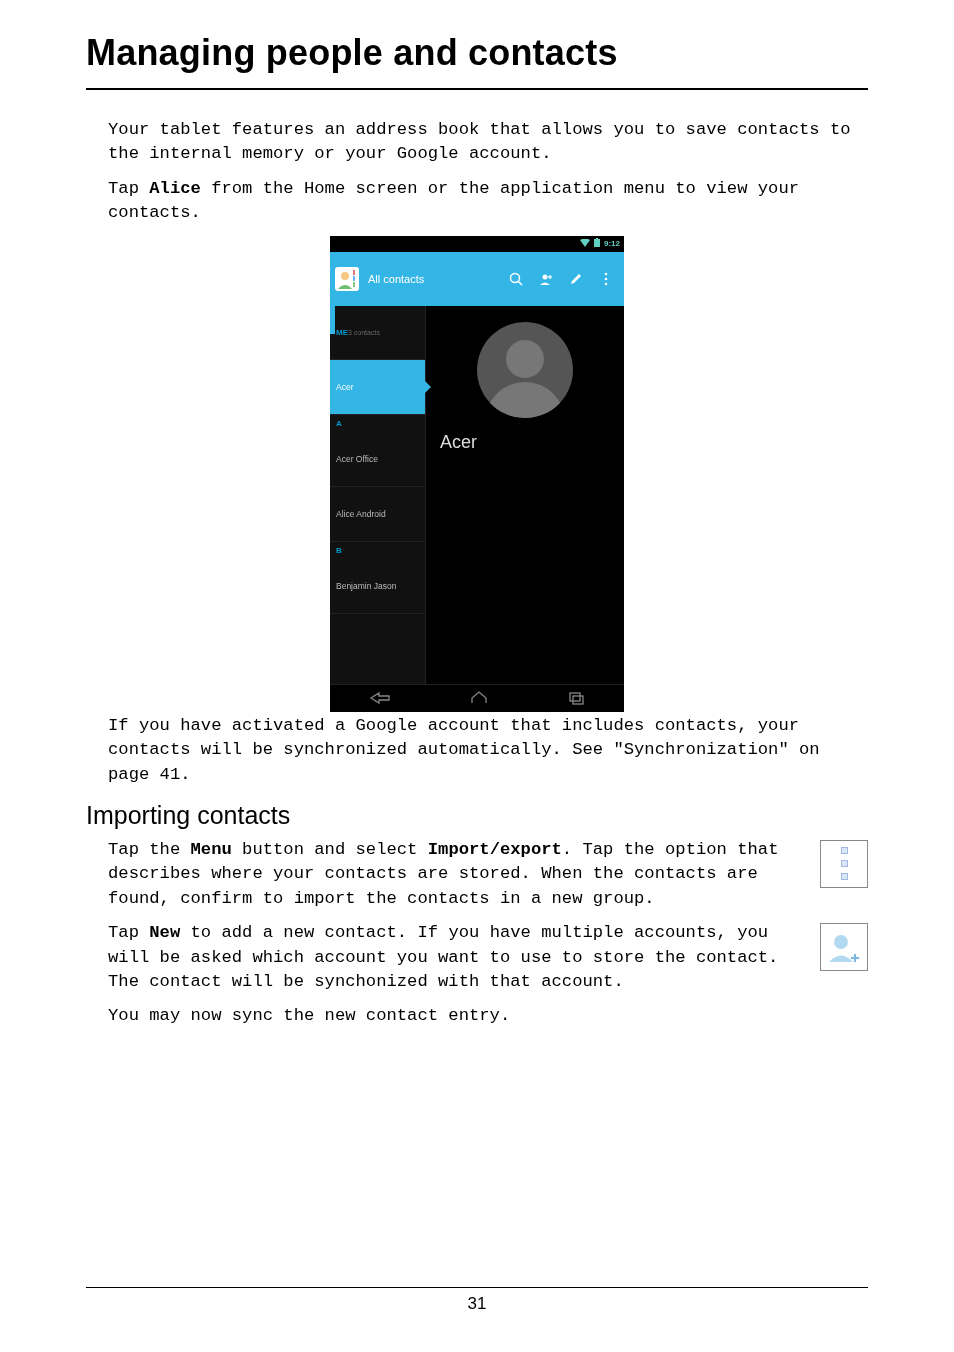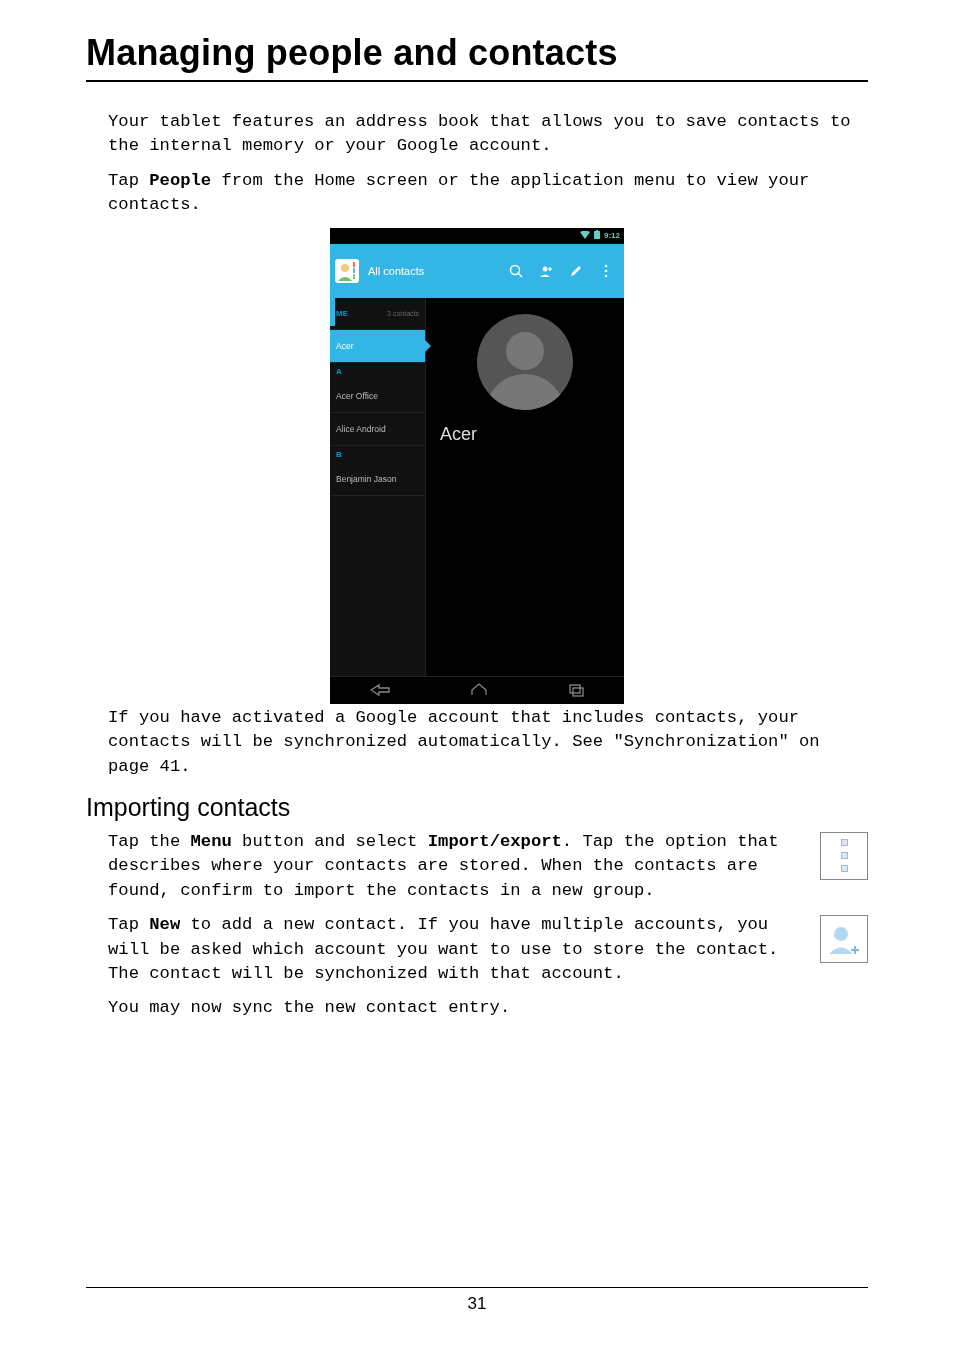--- a/index.html
+++ b/index.html
@@ -1,18 +1,18 @@
 <!DOCTYPE html>
 <html><head>
 <meta charset="utf-8">
 <style>
   * { box-sizing: border-box; margin: 0; padding: 0; }
   html, body { width: 954px; height: 1352px; background: #fff; font-family: Arial, Helvetica, sans-serif; color: #000; }
   .page { width: 954px; height: 1352px; padding: 30px 86px 30px 86px; position: relative; }
-  .title { font-size: 36px; font-weight: bold; margin-top: 2px; margin-bottom: 6px; letter-spacing: 0.2px; }
+  .title { font-size: 36px; font-weight: bold; margin-top: 2px; margin-bottom: 14px; letter-spacing: 0.2px; }
   .title-rule { border: none; border-top: 2px solid #000; margin-bottom: 28px; }
   .indent { margin-left: 22px; }
   .para { font-size: 17.2px; line-height: 1.42; margin-bottom: 10px; font-family: Liberation Mono, monospace; }
   .subheading { font-size: 25px; margin: 14px 0 8px 0; font-weight: normal; }
   .bold { font-weight: bold; }
   .section-with-icon { display: flex; align-items: flex-start; gap: 8px; }
   .section-with-icon .text { flex: 1; }
   .icon-box { width: 48px; height: 48px; border: 1px solid #888; flex-shrink: 0; display: flex; align-items: center; justify-content: center; margin-top: 2px; }
   .icon-menu { display: flex; flex-direction: column; gap: 6px; }
   .icon-menu .sq { width: 7px; height: 7px; background: #d9e6f7; border: 1px solid #9fb9e0; }
@@ -24,21 +24,21 @@
   .status-bar { height: 16px; background: #000; color: #8ae0d8; font-size: 8px; display: flex; justify-content: flex-end; align-items: center; padding: 0 4px; gap: 4px; font-weight: bold; }
   .status-bar span { color: #60cfc4; }
   .header-bar { height: 54px; background: #33b5e5; display: flex; align-items: center; }
   .header-icon { width: 34px; height: 38px; display: flex; align-items: center; justify-content: center; }
   .header-icon svg { display: block; }
   .header-title { color: #fff; font-size: 11px; flex: 1; padding-left: 4px; }
   .header-actions { display: flex; gap: 14px; padding-right: 10px; }
   .header-actions .act { width: 16px; height: 16px; display: flex; align-items: center; justify-content: center; }
   .content { display: flex; height: 378px; background: #000; }
   .sidebar { width: 96px; background: #111; border-right: 1px solid #222; }
-  .sb-row { padding: 11px 6px; font-size: 8.5px; color: #bbb; border-bottom: 1px solid #222; display: flex; justify-content: space-between; align-items: center; }
+  .sb-row { padding: 22px 6px; font-size: 8.5px; color: #bbb; border-bottom: 1px solid #222; display: flex; justify-content: flex-start; align-items: center; }
   .sb-header { color: #0099cc; font-weight: bold; font-size: 8px; }
   .sb-highlight { background: #33b5e5; color: #fff; position: relative; }
   .sb-highlight::after { content: ""; position: absolute; right: -6px; top: 50%; transform: translateY(-50%); width: 0; height: 0; border-top: 6px solid transparent; border-bottom: 6px solid transparent; border-left: 6px solid #33b5e5; }
   .sb-letter { color: #0099cc; font-size: 8px; font-weight: bold; padding: 4px 6px; }
   .detail { flex: 1; display: flex; flex-direction: column; align-items: center; padding-top: 16px; }
   .avatar { width: 96px; height: 96px; border-radius: 50%; background: #555; position: relative; overflow: hidden; }
   .avatar .head { width: 38px; height: 38px; background: #777; border-radius: 50%; position: absolute; top: 18px; left: 29px; }
   .avatar .body { width: 80px; height: 50px; background: #777; border-radius: 40px 40px 0 0; position: absolute; top: 60px; left: 8px; }
   .detail-name { color: #ddd; font-size: 18px; margin-top: 14px; align-self: flex-start; padding-left: 14px; }
   .nav-bar { height: 28px; background: #000; display: flex; justify-content: space-around; align-items: center; border-top: 1px solid #222; }
@@ -53,21 +53,21 @@
 </head>
 <body>
 
 <div class="page">
   <h1 class="title">Managing people and contacts</h1>
   <hr class="title-rule">
 
   <p class="para indent">Your tablet features an address book that allows you to save contacts to the internal memory or your Google account.</p>
 
   <p class="para indent">
-    <span>Tap </span><span class="bold">People</span><span> from the Home screen or the application menu to view your contacts.</span>
+    <span>Tap </span><span class="bold">Alice</span><span> from the Home screen or the application menu to view your contacts.</span>
   </p>
 
 
   <div class="tablet-wrap">
     <div class="tablet">
       <div class="accent-mark"></div>
       <div class="status-bar">
         <span>
           <svg width="10" height="8" viewBox="0 0 10 8">
               <path d="M5 8 L10 1 Q5 -2 0 1 Z" fill="#60cfc4"></path>

